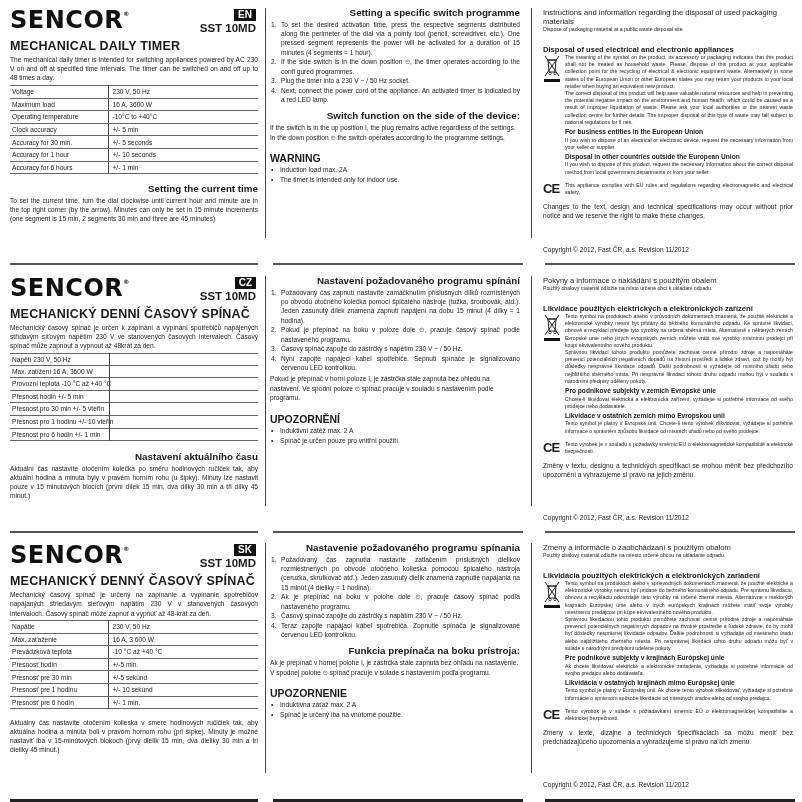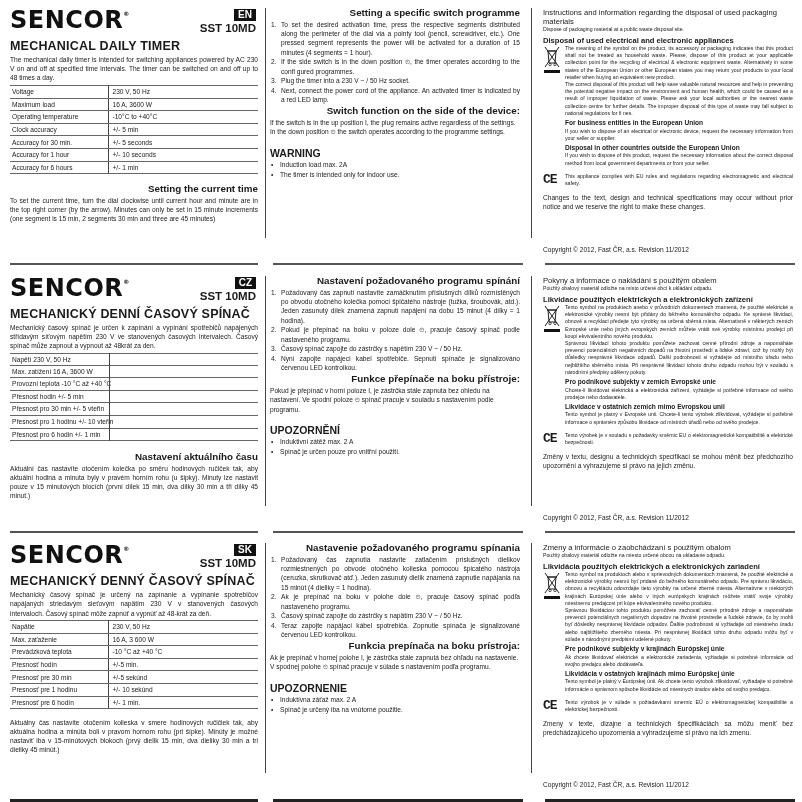--- a/index.html
+++ b/index.html
@@ -51,41 +51,41 @@
   .cz-table .row:last-child { border-bottom: 1.5px solid #666; }
   .cz-table .vline { position: absolute; left: 99px; top: 0; bottom: 0; width: 1px; background: #444; }
 
   .h2 { font-weight: bold; font-size: 9.8px; text-align: right; }
   .body { font-size: 6.6px; line-height: 9px; text-align: justify; }
 
   .sect-time { position: absolute; left: 0; top: 183px; width: 248px; }
   .sect-time .h2 { margin-bottom: 2px; }
 
   
-  .c2 .h2 { }
+  .c2 .h2 { margin-top: 6px; }
   .c2 .h2.first { margin-top: 7px; }
   ol.steps { list-style: none; font-size: 6.6px; line-height: 9.2px; margin-top: 2px; }
   ol.steps li { position: relative; padding-left: 11px; text-align: justify; margin-bottom: 0.5px; }
   ol.steps li .n { position: absolute; left: 1px; top: 0; }
   .switch-text { font-size: 6.6px; line-height: 9.4px; margin-top: 2px; }
   .warn-title { font-weight: bold; font-size: 10.5px; margin-top: 10px; }
   ul.warn { list-style: none; font-size: 6.6px; line-height: 10px; margin-top: 1px; }
   ul.warn li { padding-left: 10px; position: relative; }
   ul.warn li::before { content: "\2022"; position: absolute; left: 1px; }
 
   
   .c3 .h3a { font-weight: normal; font-size: 7.6px; margin-top: 8px; line-height: 9px; }
   .c3 .small { font-size: 5.2px; line-height: 7px; }
-  .c3 .h3b { font-weight: bold; font-size: 7.6px; margin-top: 3px; line-height: 9px; }
+  .c3 .h3b { font-weight: bold; font-size: 7.6px; margin-top: 12px; line-height: 9px; }
   .weee { position: relative; padding-left: 22px; }
   .weee .bin { position: absolute; left: 0; top: 0; width: 18px; height: 30px; }
   .weee .p { font-size: 5.2px; line-height: 7.2px; text-align: justify; }
   .weee .sub { font-weight: bold; font-size: 6.6px; line-height: 8.5px; margin-top: 2px; }
   .ce { display: flex; align-items: flex-start; margin-top: 6px; }
-  .ce .mark { font-family: Liberation Mono, monospace; font-size: 13px; font-weight: bold; width: 22px; letter-spacing: -1px; line-height: 14px; }
+  .ce .mark { font-family: Liberation Sans, sans-serif; font-size: 13px; font-weight: bold; width: 22px; letter-spacing: -1px; line-height: 14px; }
   .ce .t { font-size: 5.2px; line-height: 7.2px; flex: 1; text-align: justify; }
   .changes { font-size: 6.6px; line-height: 9.2px; margin-top: 6px; text-align: justify; }
   .copyright { position: absolute; left: 0; bottom: 14px; font-size: 6.6px; }
 </style>
 </head>
 <body>
 
 <section class="band b0">
   <div class="col c1">
     <div class="logo"><span>SENCOR</span><sup>®</sup></div>
@@ -209,21 +209,20 @@
   <div class="vsep v1"></div>
 
   <div class="col c2">
     <div class="h2 first">Nastavení požadovaného programu spínání</div>
     <ol class="steps">
       <li><span class="n">1.</span><span>Požadovaný čas zapnutí nastavíte zamáčknutím příslušných dílků rozmístěných po obvodu otočného kolečka pomocí špičatého nástroje (tužka, šroubovák, atd.). Jeden zasunutý dílek znamená zapnutí napájení na dobu 15 minut (4 dílky = 1 hodina).</span></li>
       <li><span class="n">2.</span><span>Pokud je přepínač na boku v poloze dole ⏲, pracuje časový spínač podle nastaveného programu.</span></li>
       <li><span class="n">3.</span><span>Časový spínač zapojte do zástrčky s napětím 230 V ~ / 50 Hz.</span></li>
       <li><span class="n">4.</span><span>Nyní zapojte napájecí kabel spotřebiče. Sepnutí spínače je signalizováno červenou LED kontrolkou.</span></li>
     </ol>
-    <div class="h2">Funkce přepínače na boku přístroje:</div>
     <div class="switch-text">Pokud je přepínač v horní poloze I, je zástrčka stále zapnuta bez ohledu na nastavení. Ve spodní poloze ⏲ spínač pracuje v souladu s nastavením podle programu.</div>
     <div class="warn-title">UPOZORNĚNÍ</div>
     <ul class="warn">
       <li>Induktivní zátěž max. 2 A</li>
       <li>Spínač je určen pouze pro vnitřní použití.</li>
     </ul>
   </div>
   <div class="hsep h2"></div>
   <div class="vsep v2"></div>
 

